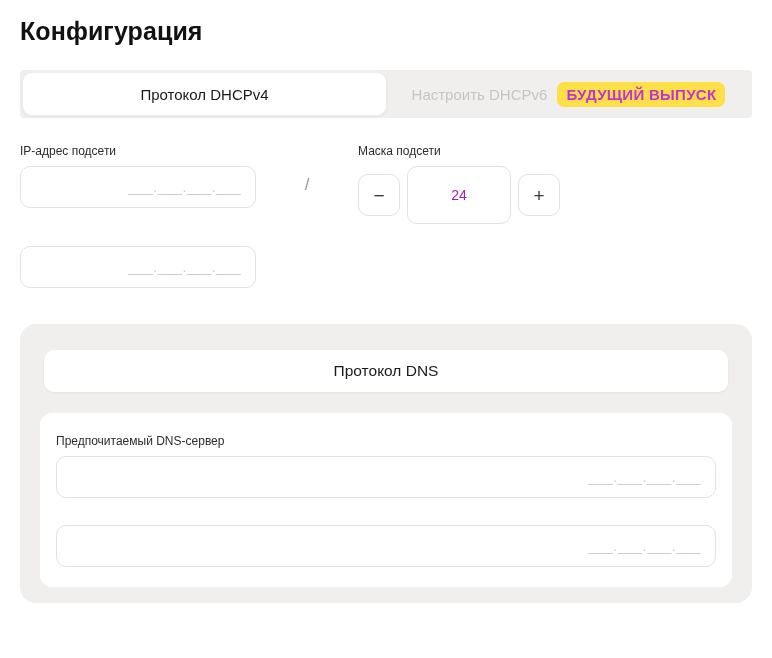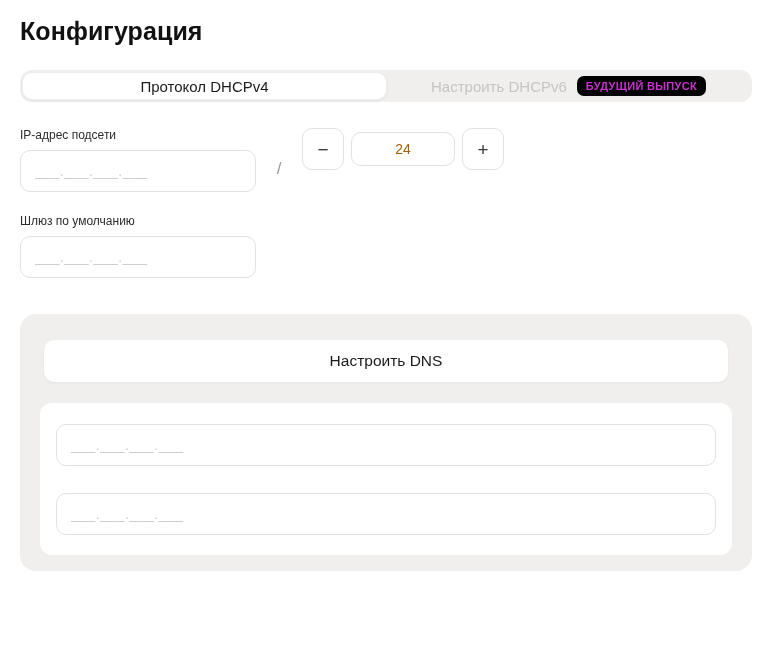--- a/index.html
+++ b/index.html
@@ -22,23 +22,23 @@
   .section-heading {
     font-size: 15px;
     font-weight: 700;
     color: #1b1b1b;
     margin-top: 36px;
   }
 
   
   .seg-tabs {
     margin-top: 24px;
-    height: 32px;
+    height: 48px;
     background: #f0efed;
-    border-radius: 12px;
+    border-radius: 4px;
     display: flex;
     padding: 2px;
   }
   .seg-tab {
     flex: 1 1 0;
     display: flex;
     align-items: center;
     justify-content: center;
     gap: 10px;
     border-radius: 10px;
@@ -49,25 +49,25 @@
     font-family: inherit;
   }
   .seg-tab.active {
     background: #ffffff;
     border: 1px solid #ececea;
     box-shadow: 0 1px 3px rgba(0,0,0,0.05);
     color: #1b1b1b;
   }
   .seg-tab.disabled { color: #c7c5c3; }
   .badge {
-    font-size: 11px;
+    font-size: 15px;
     font-weight: 700;
     letter-spacing: 0.3px;
     color: #c732cf;
-    background: #000000;
+    background: #fde047;
     padding: 4px 9px;
     border-radius: 7px;
     white-space: nowrap;
   }
 
   
   .field-label {
     display: block;
     font-size: 12px;
     color: #2c2c2c;
@@ -76,27 +76,29 @@
   .text-input {
     height: 42px;
     border: 1px solid #e3e2e0;
     border-radius: 10px;
     padding: 0 14px;
     font-size: 14px;
     color: #1b1b1b;
     font-family: inherit;
     outline: none;
     background: #ffffff;
+    text-align: right;
   }
   .text-input::placeholder { color: #cccccc; letter-spacing: 0.5px; }
 
   .row-fields {
     margin-top: 26px;
     display: flex;
     align-items: flex-start;
+    gap: 28px;
   }
   .ip-col { width: 236px; }
   .ip-col .text-input { width: 236px; }
   .slash-sep {
     width: 46px;
     height: 42px;
     margin-top: 20px;
     display: flex;
     align-items: center;
     justify-content: center;
@@ -115,26 +117,26 @@
     color: #3a3a3a;
     cursor: pointer;
     display: flex;
     align-items: center;
     justify-content: center;
     font-family: inherit;
     line-height: 1;
   }
   .mask-value {
     width: 104px;
-    height: 34px;
+    height: 58px;
     border: 1px solid #e3e2e0;
     border-radius: 10px;
     text-align: center;
     font-size: 14px;
-    color: #a16207;
+    color: #a21caf;
     font-family: inherit;
     outline: none;
     background: #ffffff;
   }
   .gateway-block { margin-top: 22px; }
   .gateway-block .text-input { width: 236px; }
 
   
   .dns-card {
     margin-top: 36px;
@@ -188,39 +190,40 @@
     </div>
   </div>
 
   <div class="row-fields">
     <div class="ip-col">
       <label class="field-label">IP-адрес подсети</label>
       <input class="text-input" type="text" placeholder="___.___.___.___" style="">
     </div>
     <div class="slash-sep">/</div>
     <div class="mask-col">
+      <label class="field-label">Маска подсети</label>
       <div class="stepper">
         <button class="step-btn">−</button>
         <input class="mask-value" type="text" value="24" style="">
         <button class="step-btn">+</button>
       </div>
     </div>
   </div>
 
   <div class="gateway-block">
-    <label class="field-label">Шлюз по умолчанию</label>
     <input class="text-input" type="text" placeholder="___.___.___.___" style="">
   </div>
 
   <div class="dns-card">
     <div class="dns-tabs">
-      <button class="dns-tab active">Настроить DNS</button>
+      <button class="dns-tab active">Протокол DNS</button>
     </div>
     <div class="dns-inner">
       <div class="dns-field">
+        <label class="field-label">Предпочитаемый DNS-сервер</label>
         <input class="text-input" type="text" placeholder="___.___.___.___" style="">
       </div>
       <div class="dns-field">
         <input class="text-input" type="text" placeholder="___.___.___.___" style="">
       </div>
     </div>
   </div>
 
 </div>
 

